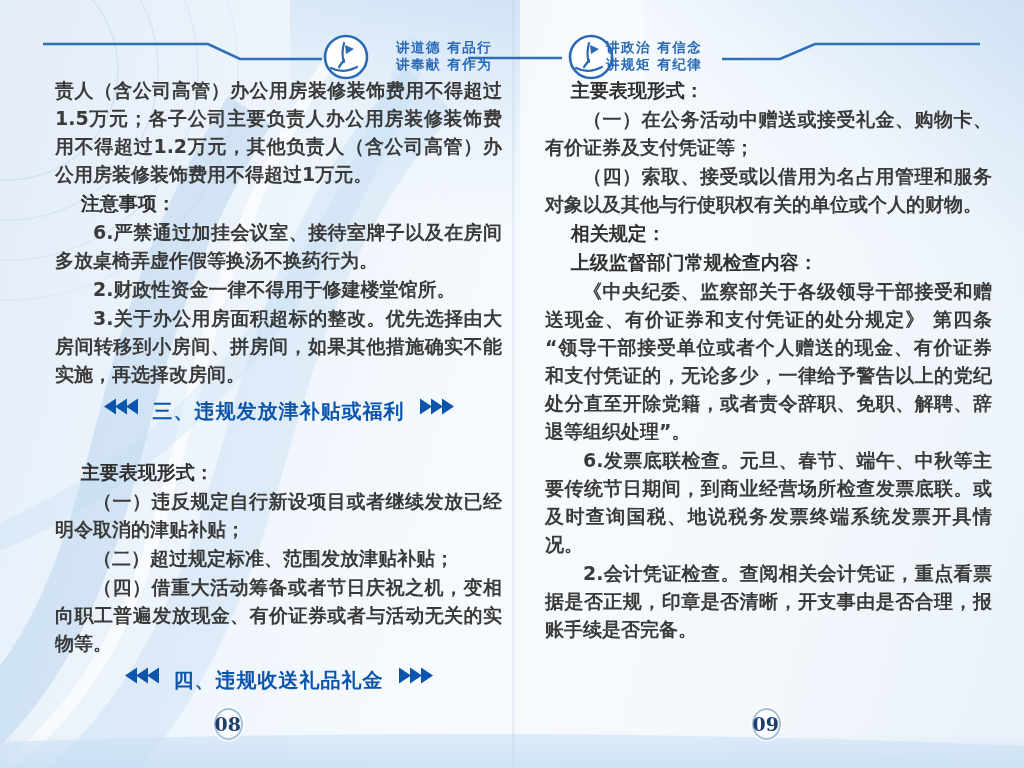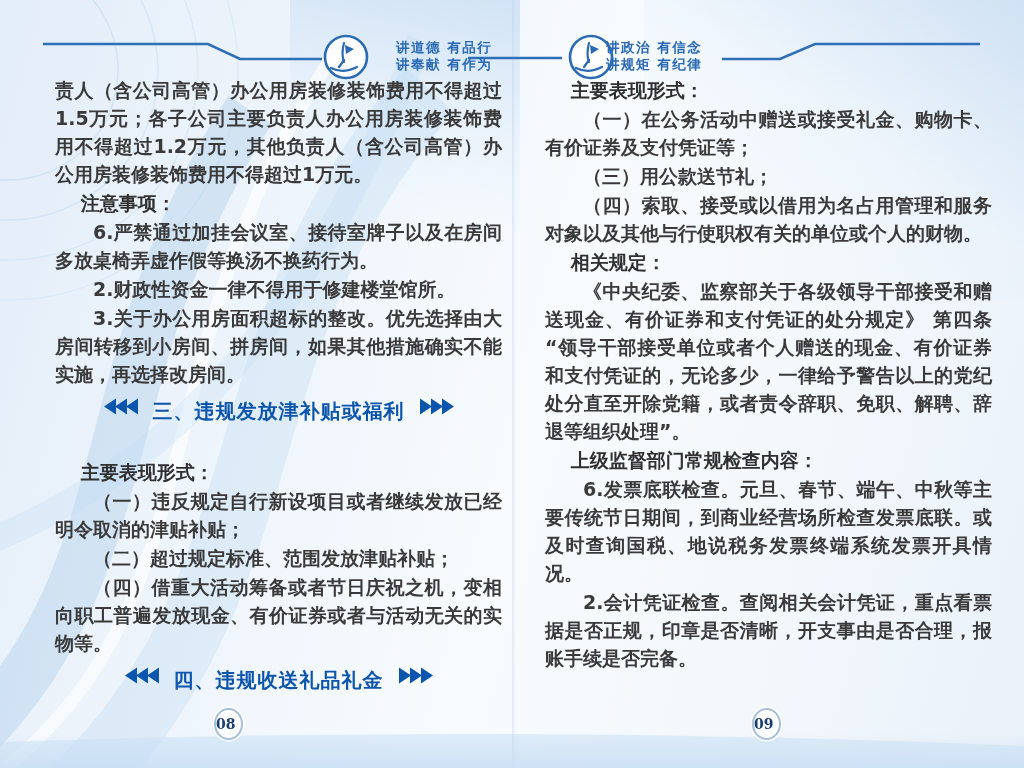--- a/index.html
+++ b/index.html
@@ -56,23 +56,23 @@
     line-height: 17px; letter-spacing: 1.5px; white-space: nowrap;
   }
   .badge-text-left  { left: 396px; top: 39px; }
   .badge-text-right { left: 606px; top: 39px; }
   .page-num {
     position: absolute; top: 708px; width: 29px; height: 32px;
     border-radius: 50%;
     background: #fdfeff;
     border: 2px solid #a6bed7;
     box-shadow: 0 0 0 2px rgba(255,255,255,0.85), 0 1px 3px rgba(110,145,185,0.45);
-    display: flex; align-items: center; justify-content: flex-start;
+    display: flex; align-items: center; justify-content: flex-end;
     font-family: "DejaVu Serif", serif;
-    font-size: 14px; font-weight: 700; color: #1c3e6e;
+    font-size: 19px; font-weight: 700; color: #1c3e6e;
   }
   .page-num-left  { left: 214px; }
   .page-num-right { left: 752px; }
   .chevron-svg { display: block; }
 </style>
 </head>
 <body>
 
 <div class="spread">
 
@@ -161,25 +161,24 @@
         <polygon points="2,0.5 14,8.5 2,16.5" fill="#0b55ad"></polygon>
         <polygon points="13,0.5 25,8.5 13,16.5" fill="#0b55ad"></polygon>
         <polygon points="24,0.5 36,8.5 24,16.5" fill="#0b55ad"></polygon>
       </svg>
     </div>
   </div>
 
   <div class="col col-right">
     <p class="body label">主要表现形式：</p>
     <p class="body">（一）在公务活动中赠送或接受礼金、购物卡、有价证券及支付凭证等；</p>
-    <p class="body">（三）用公款送节礼；</p>
     <p class="body">（四）索取、接受或以借用为名占用管理和服务对象以及其他与行使职权有关的单位或个人的财物。</p>
     <p class="body label">相关规定：</p>
+    <p class="body label">上级监督部门常规检查内容：</p>
     <p class="body">《中央纪委、监察部关于各级领导干部接受和赠送现金、有价证券和支付凭证的处分规定》 第四条 “领导干部接受单位或者个人赠送的现金、有价证券和支付凭证的，无论多少，一律给予警告以上的党纪处分直至开除党籍，或者责令辞职、免职、解聘、辞退等组织处理”。</p>
-    <p class="body label">上级监督部门常规检查内容：</p>
     <p class="body">6.发票底联检查。元旦、春节、端午、中秋等主要传统节日期间，到商业经营场所检查发票底联。或及时查询国税、地说税务发票终端系统发票开具情况。</p>
     <p class="body">2.会计凭证检查。查阅相关会计凭证，重点看票据是否正规，印章是否清晰，开支事由是否合理，报账手续是否完备。</p>
   </div>
 
   <div class="page-num page-num-left">
     <span>08</span>
   </div>
   <div class="page-num page-num-right">
     <span>09</span>
   </div>

